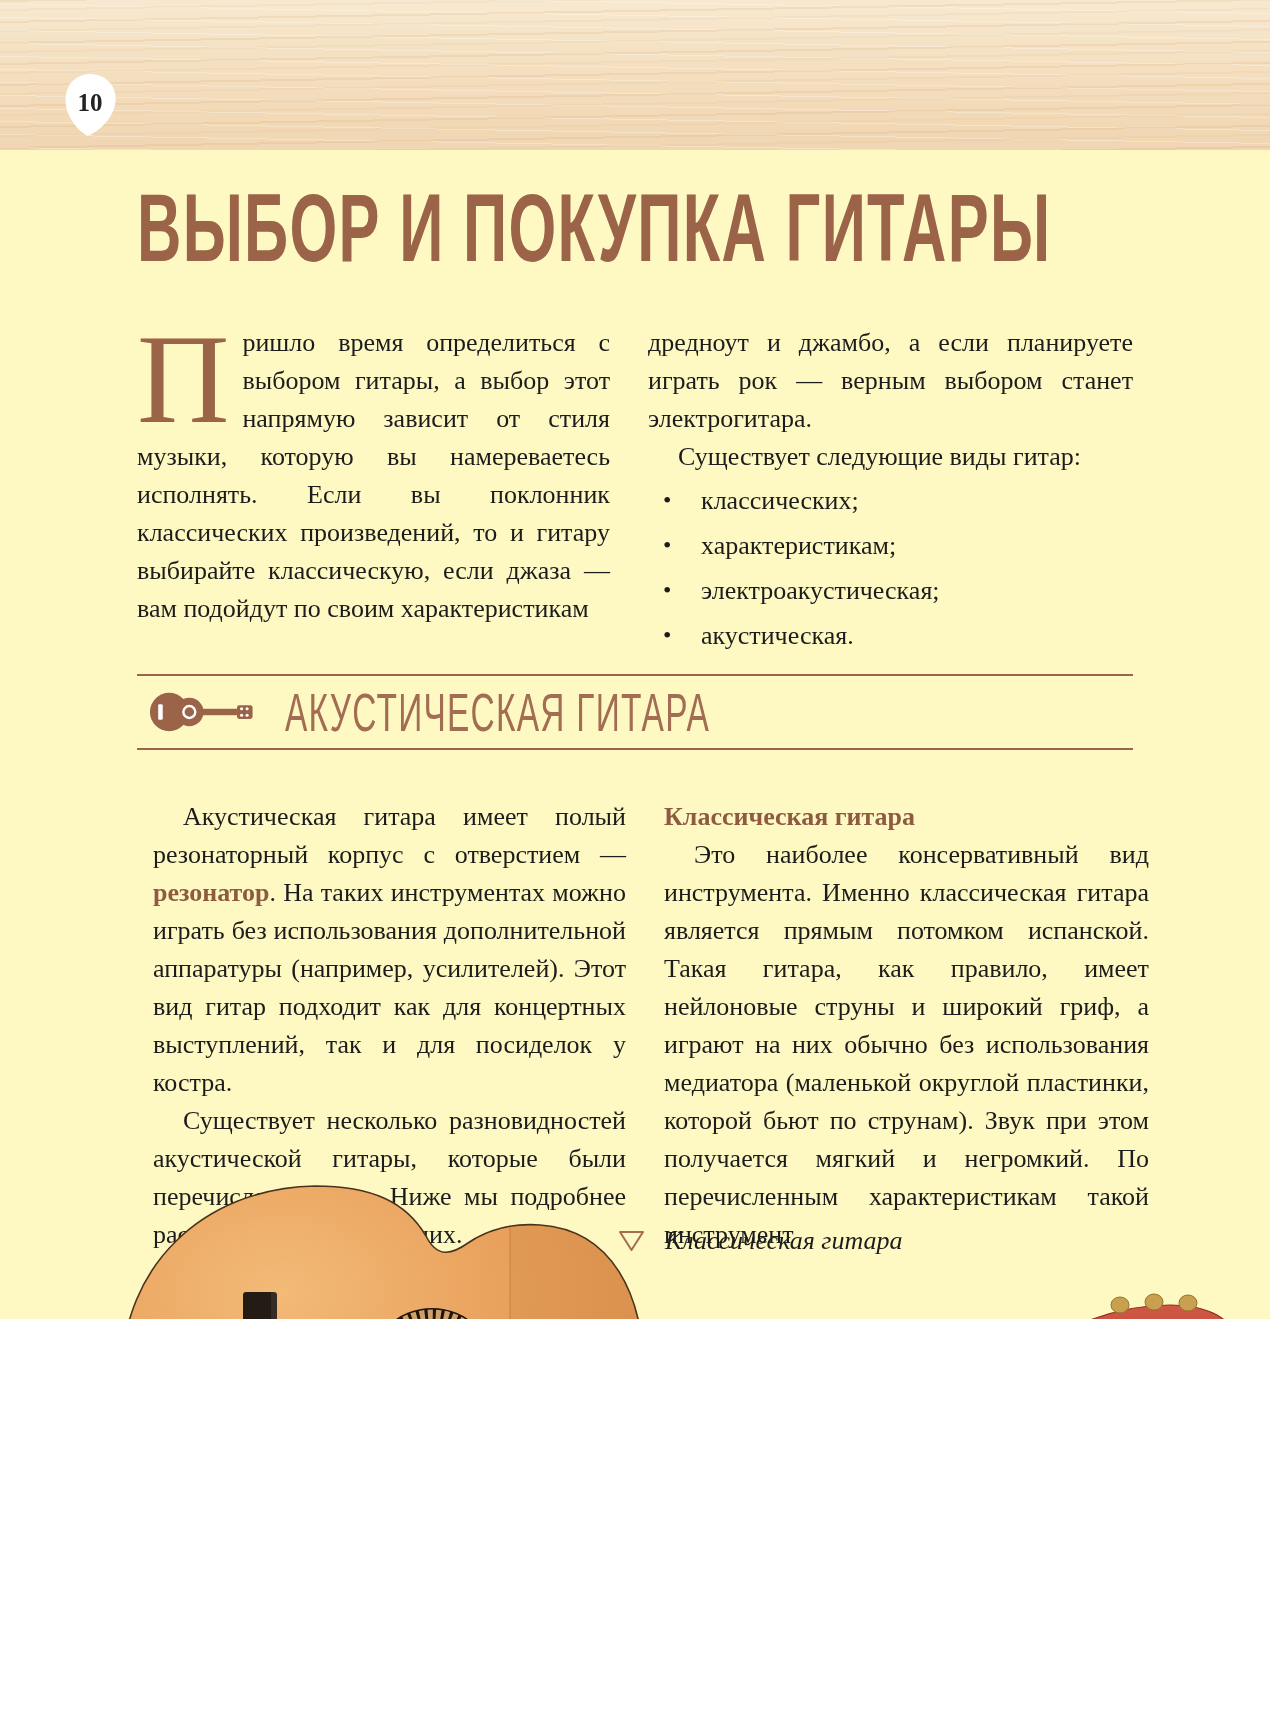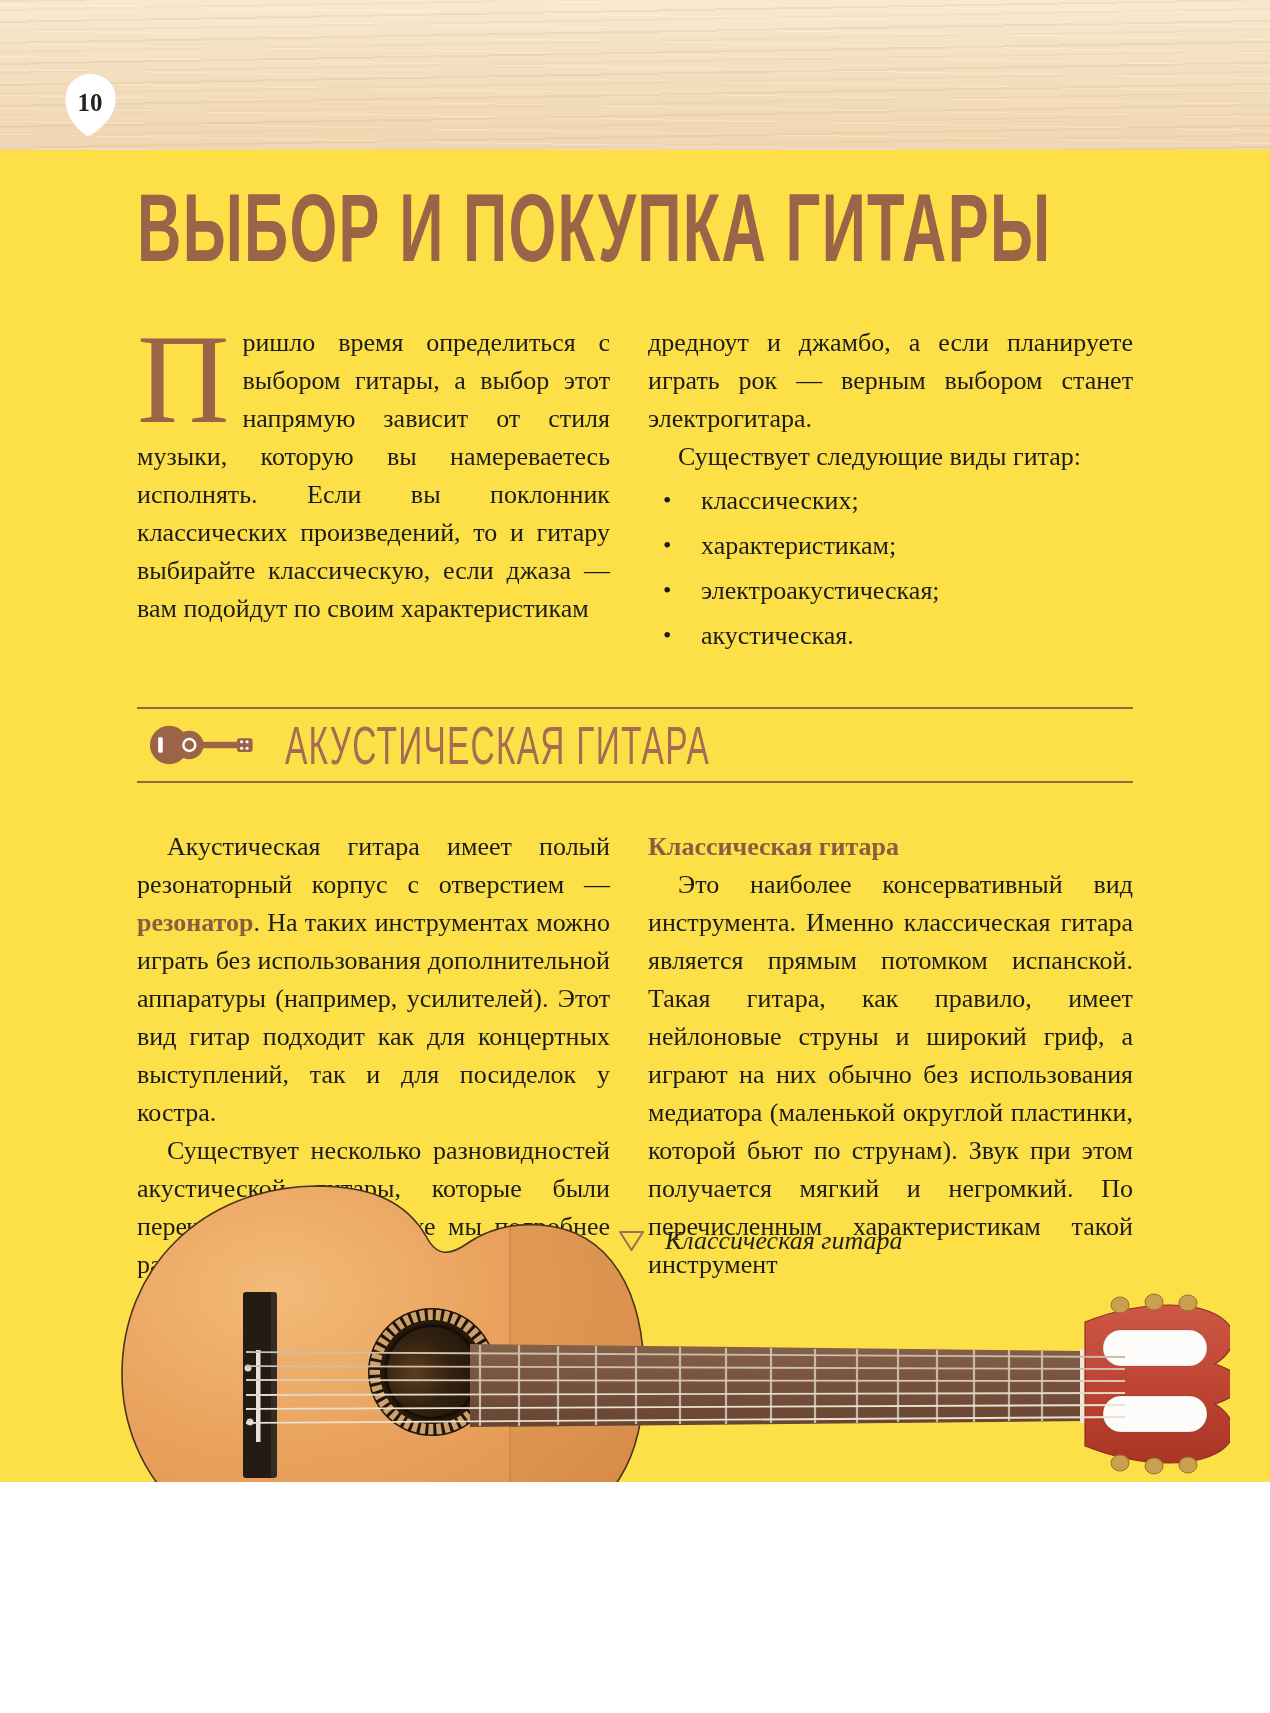--- a/index.html
+++ b/index.html
@@ -1,19 +1,19 @@
 <!DOCTYPE html>
 <html lang="ru"><head>
 <meta charset="utf-8">
 <style>
   * { margin:0; padding:0; box-sizing:border-box; }
   body { background:#ffffff; }
   .page {
-    position:relative; width:1270px; height:1482px;
-    background:#fde047; overflow:hidden;
+    position:relative; width:1270px; height:1319px;
+    background:#fef9c3; overflow:hidden;
     font-family:"Liberation Serif", serif; color:#1c1c1c;
   }
 
   
   .wood-band {
     position:absolute; left:0; top:0; width:1270px; height:150px;
     background:
       repeating-linear-gradient(179deg,
         rgba(201,142,80,0.13) 0 2px, rgba(255,255,255,0) 2px 9px,
         rgba(201,142,80,0.07) 9px 11px, rgba(255,255,255,0) 11px 21px),
@@ -40,21 +40,21 @@
   }
 
   
   .cols { position:absolute; left:137px; width:996px; display:flex; gap:38px; }
   .cols .col-l { width:473px; }
   .cols .col-r { width:485px; }
   .cols p {
     font-size:26px; line-height:38px; text-align:justify;
   }
   .cols-intro { top:324px; }
-  .cols-body  { top:828px; }
+  .cols-body  { top:798px;margin-left:16px; }
   .indent { text-indent:30px; }
 
   .dropcap {
     float:left; color:#9b6348;
     font-size:128px; line-height:98px;
     margin:6px 13px 0 0;
   }
 
   .blist { list-style:none; margin-top:2px; }
   .blist li {
@@ -62,21 +62,21 @@
   }
   .blist .bullet {
     position:absolute; left:15px; top:0; font-size:24px; color:#1c1c1c;
   }
 
   .term { font-weight:bold; color:#8e5a41; }
   .subhead { font-weight:bold; color:#8e5a41; font-size:26px; line-height:38px; }
 
   
   .section-bar {
-    position:absolute; left:137px; top:707px; width:996px; height:76px;
+    position:absolute; left:137px; top:674px; width:996px; height:76px;
     border-top:2px solid #9b6348; border-bottom:2px solid #9b6348;
     display:flex; align-items:center;
   }
   .section-bar .icon-wrap { margin-left:12px; width:110px; height:46px; }
   .section-title-text {
     display:inline-block; transform:scaleX(0.62); transform-origin:0 50%;
     font-family:"Liberation Sans", sans-serif; font-weight:normal;
     font-size:54px; letter-spacing:2px; color:#a26d52; white-space:nowrap;
     margin-left:26px;
   }

